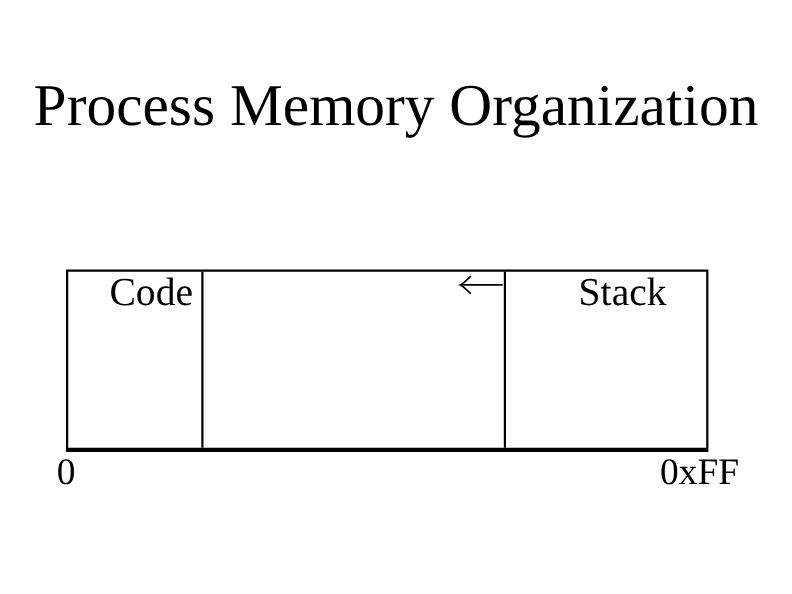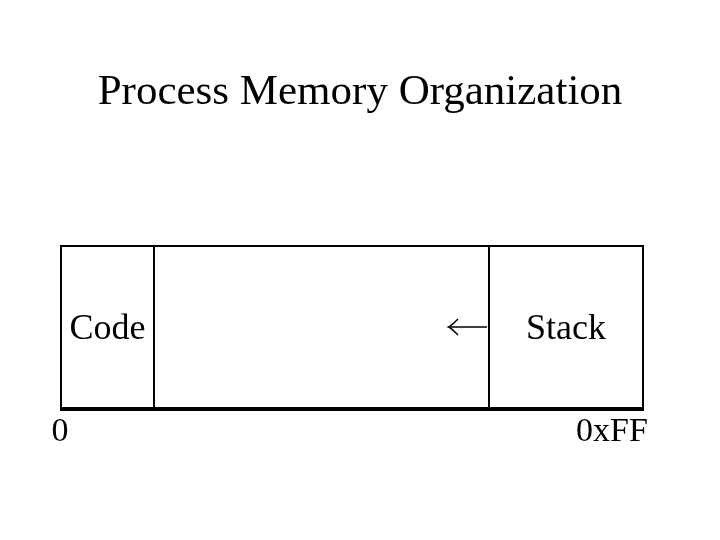--- a/index.html
+++ b/index.html
@@ -15,44 +15,45 @@
     color: #000000;
     font-family: "Liberation Serif", "DejaVu Serif", serif;
     overflow: hidden;
   }
   .title {
     position: absolute;
     top: 64px;
     left: 50%;
     transform: translateX(-50%);
     margin: 0;
-    font-size: 43px;
+    font-size: 54px;
     font-weight: normal;
     line-height: 1.2;
     white-space: nowrap;
     color: #000000;
   }
   .membox {
     position: absolute;
     left: 60px;
     top: 245px;
     width: 584px;
     height: 166px;
     box-sizing: border-box;
     border: 2px solid #000000;
     border-bottom-width: 4px;
     display: flex;
     align-items: stretch;
   }
   .sec {
     display: flex;
-    align-items: center;
+    align-items: flex-start;
     justify-content: center;
     font-size: 36px;
     line-height: 1;
+    padding-left: 30px;
   }
   .sec-code {
     width: 91px;
     border-right: 2px solid #000000;
   }
   .sec-free {
     flex: 1;
     border-right: 2px solid #000000;
     justify-content: flex-end;
   }
@@ -68,21 +69,21 @@
     font-size: 34px;
     line-height: 1.2;
     white-space: nowrap;
     color: #000000;
   }
   .addr-start {
     left: 60px;
     transform: translateX(-50%);
   }
   .addr-end {
-    left: 612px;
+    left: 636px;
     transform: translateX(-50%);
   }
 </style>
 </head>
 <body>
 
 <div class="slide">
 
   <h1 class="title">Process Memory Organization</h1>
 

